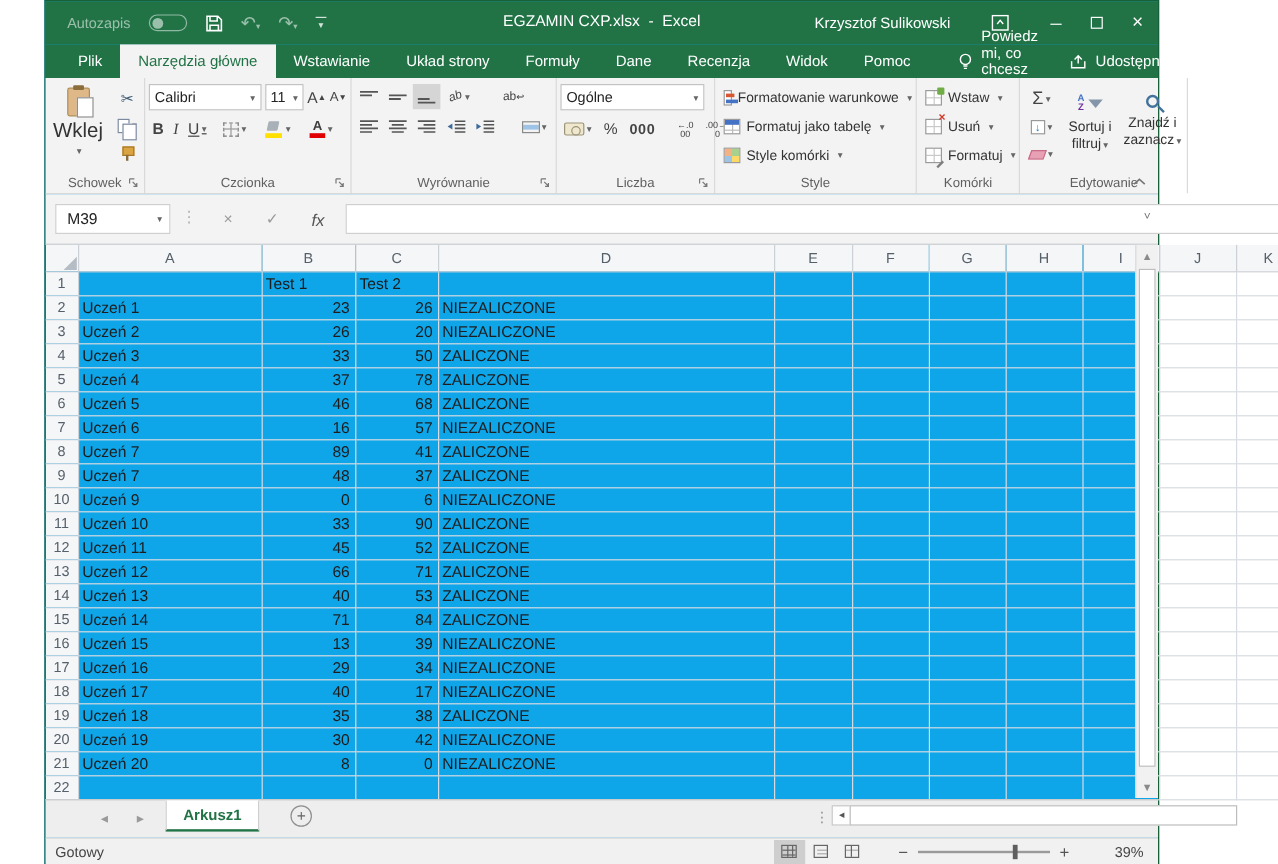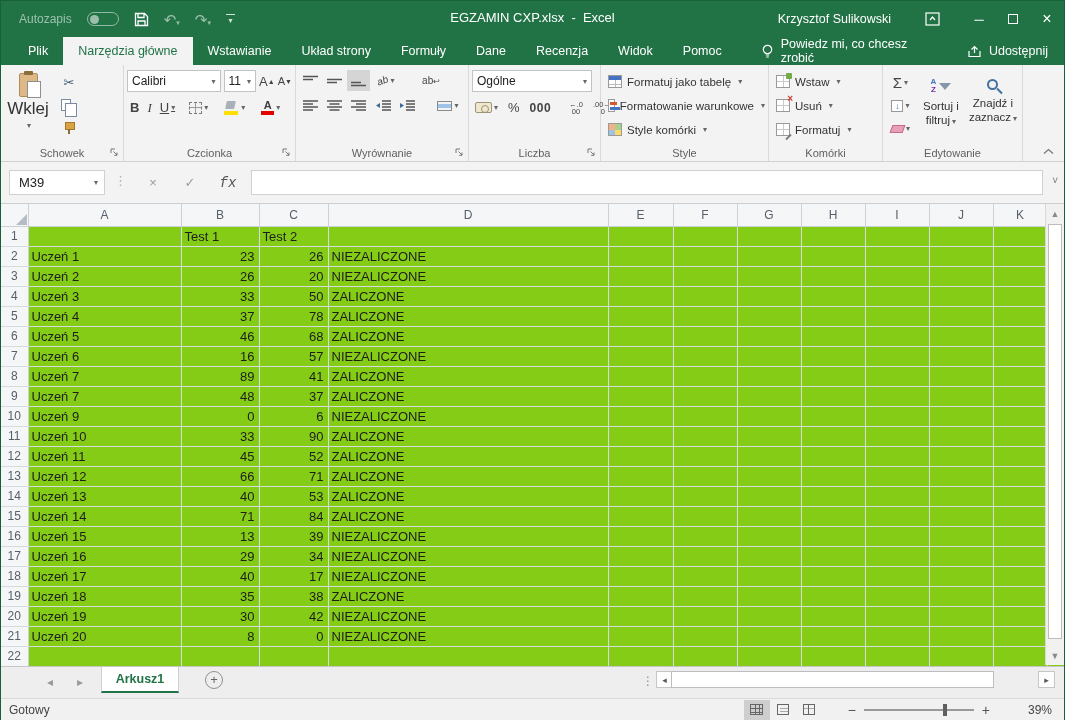--- a/index.html
+++ b/index.html
@@ -1,18 +1,18 @@
 <!DOCTYPE html>
 <html><head>
 <meta charset="utf-8">
 <style>
   * { box-sizing: border-box; margin: 0; padding: 0; }
   html,body { width:1065px; height:720px; overflow:hidden; }
   body { font-family:"Liberation Sans","DejaVu Sans",sans-serif; font-size:13px; background:#fff; }
-  .window { position:relative; width:1065px; height:720px; border:1px solid #17603a; background:#84cc16; }
+  .window { position:relative; width:929px; height:720px; border:1px solid #17603a; background:#0ea5e9;margin-left:37px; }
 
   
   .titlebar { position:absolute; top:0; left:0; right:0; height:36px; background:#217346; display:flex; align-items:center; color:#fff; }
   .qat { display:flex; align-items:center; gap:15px; margin-left:18px; }
   .dim { color:rgba(255,255,255,.55); }
   .autosave-lbl { font-size:12px; }
   .toggle { width:32px; height:14px; border:1px solid rgba(255,255,255,.5); border-radius:8px; position:relative; }
   .toggle .knob { position:absolute; left:2px; top:1.5px; width:9px; height:9px; border-radius:50%; background:rgba(255,255,255,.55); }
   .qbtn { font-size:15px; line-height:1; cursor:default; }
   .qat-more { display:flex; flex-direction:column; align-items:center; font-size:8px; color:rgba(255,255,255,.8); }
@@ -126,21 +126,21 @@
   .magnif { width:11px; height:11px; border:2px solid #41719c; border-radius:50%; position:relative; margin:6px 0; }
   .magnif::after { content:""; position:absolute; width:7px; height:2px; background:#41719c; transform:rotate(45deg); left:7px; top:9px; }
   .rib-collapse { position:absolute; right:10px; bottom:6px; color:#777; font-size:10px; }
 
   
   .fbar { position:absolute; top:161px; left:0; right:0; height:42px; background:#f3f3f3; border-bottom:1px solid #cfcfcf; }
   .namebox { position:absolute; left:8px; top:8px; width:96px; height:25px; background:#fff; border:1px solid #d0d0d0; display:flex; align-items:center; padding-left:9px; font-size:13px; color:#222; }
   .namebox .dda { margin-left:auto; margin-right:6px; font-size:8px; color:#666; }
   .fdots { position:absolute; left:113px; top:11px; color:#b0b0b0; font-size:13px; letter-spacing:0; }
   .fbtn { position:absolute; top:8px; height:25px; width:34px; display:flex; align-items:center; justify-content:center; color:#9a9a9a; font-size:13px; }
-  .fx { font-family:Liberation Mono, monospace; font-style:italic; color:#555; font-size:14px; }
+  .fx { font-family:Liberation Sans, sans-serif; font-style:italic; color:#555; font-size:14px; }
   .finput { position:absolute; left:250px; top:8px; width:792px; height:25px; background:#fff; border:1px solid #d0d0d0; }
   .fexpand { position:absolute; right:6px; top:13px; color:#777; font-size:10px; }
 
   
   .gridwrap { position:absolute; top:203px; left:0; width:1046px; }
   table.sheet { border-collapse:collapse; table-layout:fixed; width:1046px; }
   table.sheet th, table.sheet td { border-right:1px solid #d6dbe2; border-bottom:1px solid #d6dbe2; overflow:hidden; white-space:nowrap; }
   table.sheet thead th { height:22px; background:#f5f6f8; border-right-color:#ccd1d8; border-bottom-color:#ccd1d8; font-weight:normal; font-size:12px; color:#56606a; }
   table.sheet tbody th { height:20px; background:#f5f6f8; border-right-color:#ccd1d8; font-weight:normal; font-size:12px; color:#56606a; text-align:center; }
   table.sheet td { height:20px; font-size:13px; color:#1d1d1d; padding:0 4px 0 3px; text-align:left; }
@@ -401,26 +401,26 @@
       <span class="grp-label">Liczba</span>
       <span class="launcher">
           <svg width="9" height="9" viewBox="0 0 9 9">
             <path d="M1 1 h4 M1 1 v4 M3.5 3.5 l3.5 3.5 M7 4.5 v2.8 h-2.8" fill="none" stroke="#777" stroke-width="1"></path>
           </svg>
         </span>
     </div>
 
     <div class="grp g-style">
       <span class="stybtn dd">
+          <span class="cfic"></span>
+          <span>Formatowanie warunkowe</span>
+        </span>
+      <span class="stybtn dd">
           <span class="ftic"></span>
           <span>Formatuj jako tabelę</span>
-        </span>
-      <span class="stybtn dd">
-          <span class="cfic"></span>
-          <span>Formatowanie warunkowe</span>
         </span>
       <span class="stybtn dd">
           <span class="csic">
             <i></i>
             <i></i>
             <i></i>
             <i></i>
           </span>
           <span>Style komórki</span>
         </span>

